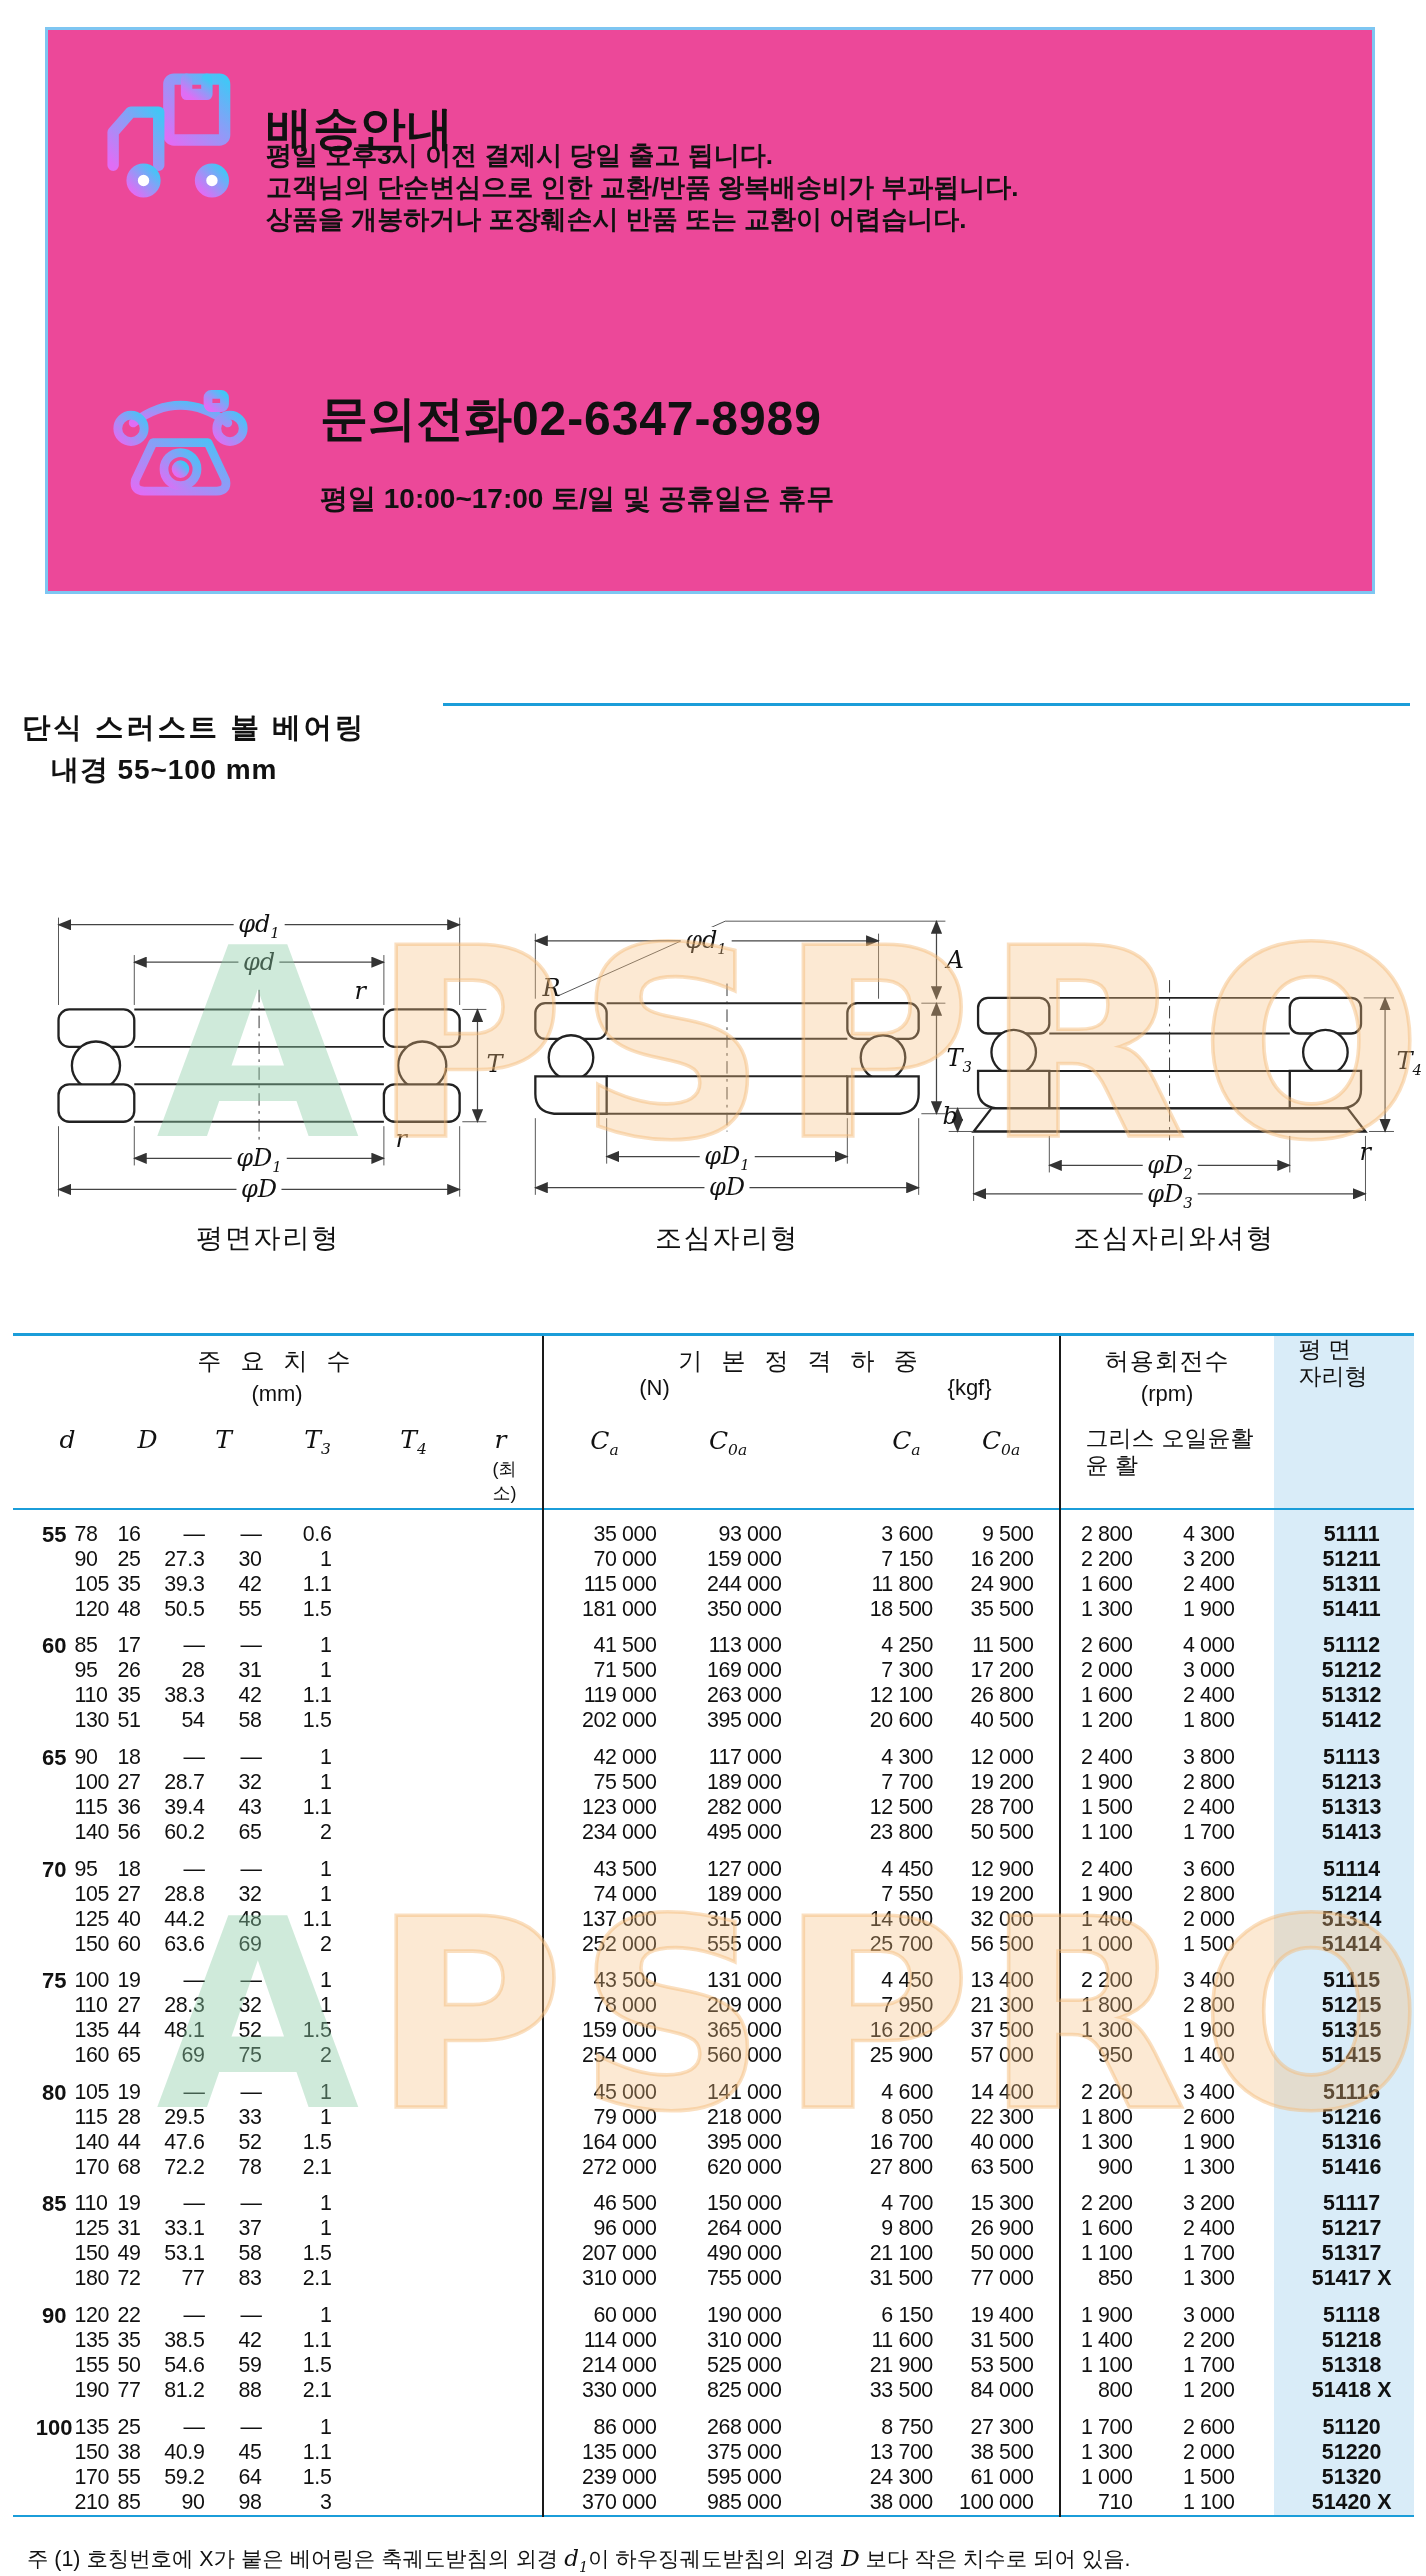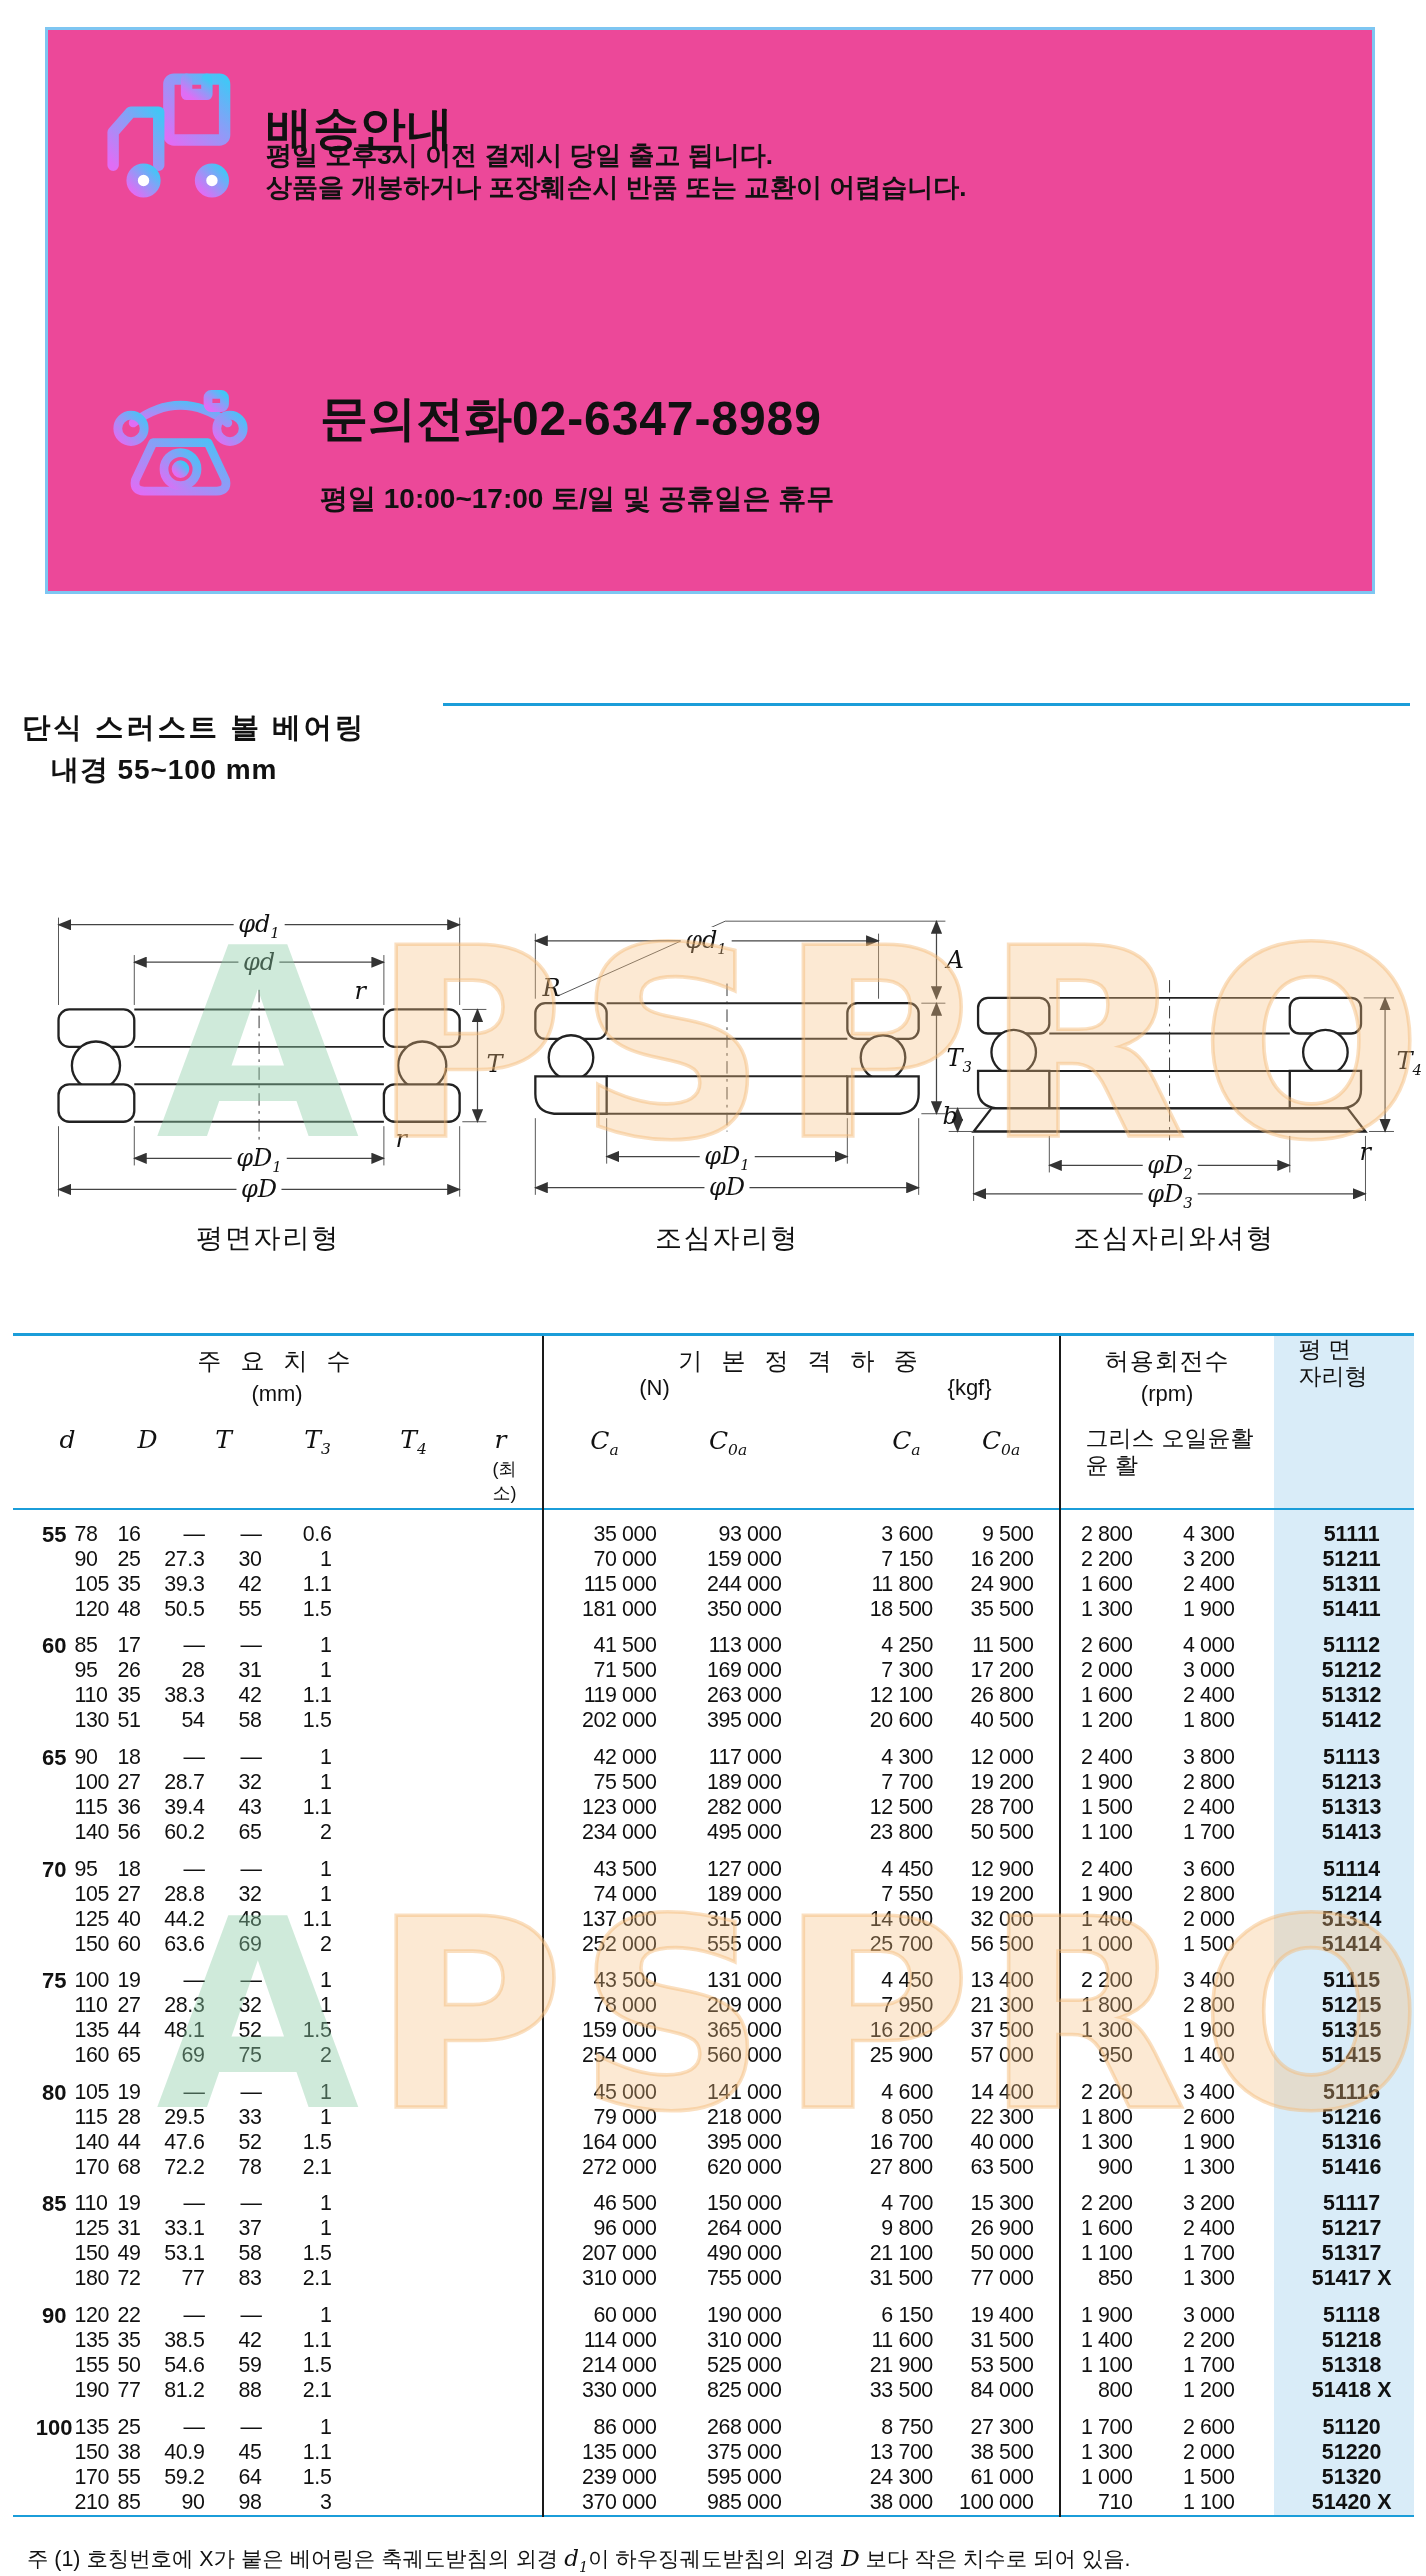--- a/index.html
+++ b/index.html
@@ -100,20 +100,21 @@
         <path d="M66,10 v12 h16 v-12"></path>
         <path d="M8,78 V52 L22,36 h22 v42"></path>
         <path d="M8,78 h100"></path>
         <circle cx="32" cy="90" r="9" fill="#fff"></circle>
         <circle cx="86" cy="90" r="9" fill="#fff"></circle>
       </g>
     </svg>
     <h1 class="ship-title">배송안내</h1>
     <div class="ship-lines">
       <div>평일 오후3시 이전 결제시 당일 출고 됩니다.</div>
+      <div>고객님의 단순변심으로 인한 교환/반품 왕복배송비가 부과됩니다.</div>
       <div>상품을 개봉하거나 포장훼손시 반품 또는 교환이 어렵습니다.</div>
     </div>
     <svg class="phone-icon" viewBox="0 0 130 112">
       <g fill="none" stroke="url(#g1)" stroke-width="8" stroke-linecap="round" stroke-linejoin="round">
         <path d="M22,40 Q65,8 108,40"></path>
         <circle cx="20" cy="45" r="12"></circle>
         <circle cx="110" cy="45" r="12"></circle>
         <rect x="90" y="14" width="15" height="12" rx="3"></rect>
         <path d="M40,58 h50 l16,34 q2,10 -8,10 h-66 q-10,0 -8,-10 Z"></path>
         <circle cx="65" cy="82" r="15"></circle>

